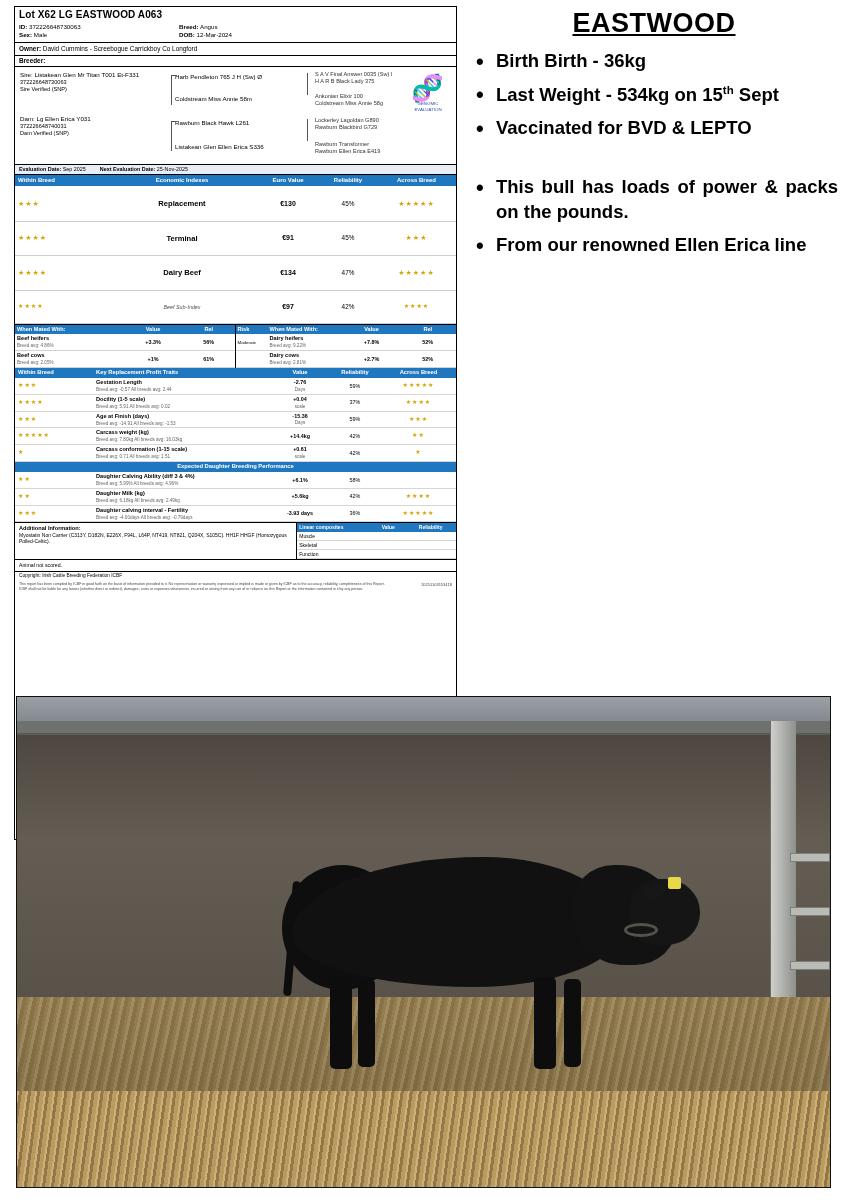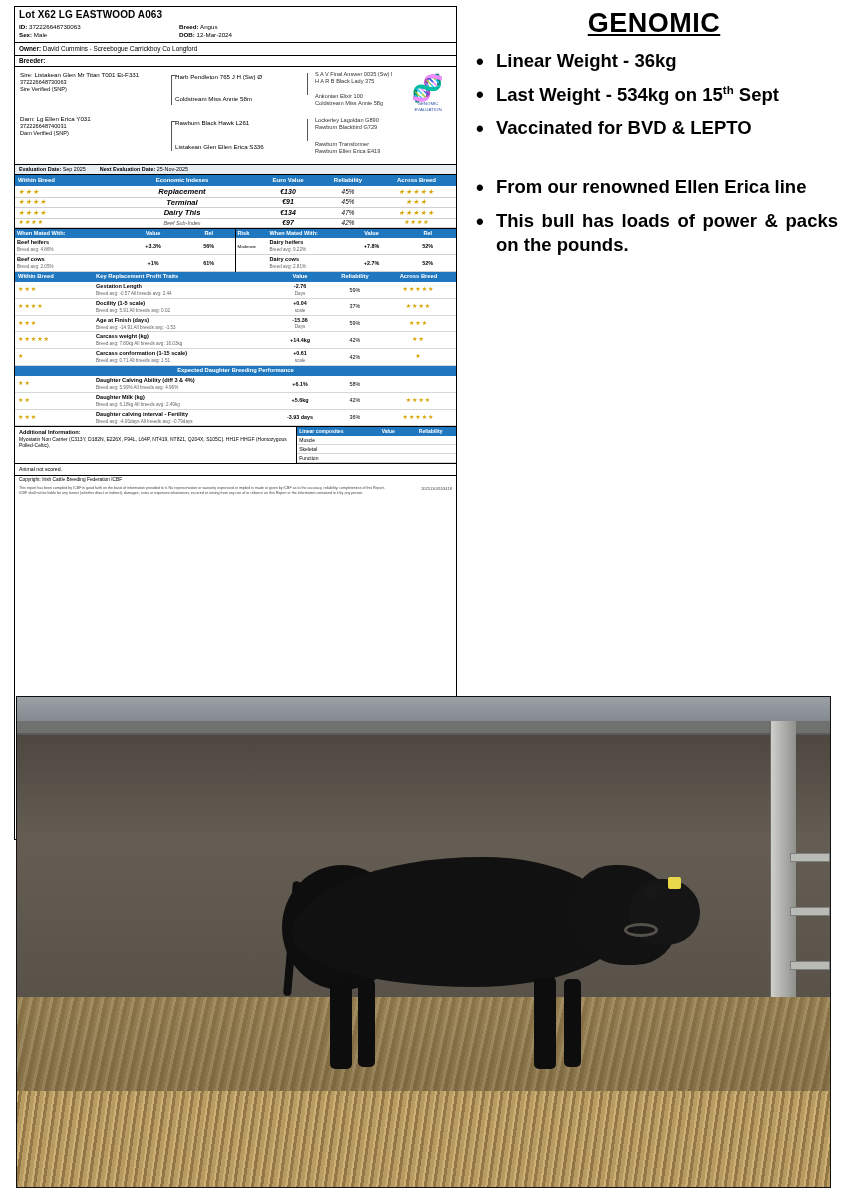--- a/index.html
+++ b/index.html
@@ -51,21 +51,21 @@
   .evalbar {
     background:#e9eef5; border-bottom:1px solid #000; font-size:5.4px;
     padding:1px 4px; display:flex; gap:14px;
   }
   .blue-head {
     background:#1f77bf; color:#fff; font-weight:bold; font-size:6px;
     display:flex; border-bottom:1px solid #fff;
   }
   .blue-head div { padding:2px 3px; }
   .idx-table { width:100%; border-collapse:collapse; font-size:6px; }
-  .idx-table td { border-bottom:1px solid #cfcfcf; padding:0 3px; vertical-align:middle;font-style:italic; }
+  .idx-table td { border-bottom:1px solid #cfcfcf; padding:12px 3px; vertical-align:middle; }
   .stars { color:#d6a400; letter-spacing:1px; font-size:7px; }
   .stars.sm { font-size:6px; }
   .centername { text-align:center; font-weight:bold; font-size:7.6px; }
   .euro { text-align:center; font-weight:bold; font-size:7px; }
   .rel { text-align:center; font-size:6.4px; }
   .sub { font-style:italic; color:#555; font-size:5.4px; }
 
   .mated-wrap { display:flex; border-top:1px solid #000; }
   .mated { width:50%; }
   .mated .mhead { background:#1f77bf; color:#fff; font-size:5.6px; font-weight:bold; display:flex; }
@@ -253,21 +253,21 @@
       </tr>
       <tr>
         <td><span class="stars">★★★★</span></td>
         <td class="centername">Terminal</td>
         <td class="euro">€91</td>
         <td class="rel">45%</td>
         <td style="text-align:center;"><span class="stars">★★★</span></td>
       </tr>
       <tr>
         <td><span class="stars">★★★★</span></td>
-        <td class="centername">Dairy This</td>
+        <td class="centername">Dairy Beef</td>
         <td class="euro">€134</td>
         <td class="rel">47%</td>
         <td style="text-align:center;"><span class="stars">★★★★★</span></td>
       </tr>
       <tr>
         <td><span class="stars sm">★★★★</span></td>
         <td class="sub" style="text-align:center;">Beef Sub-Index</td>
         <td class="euro">€97</td>
         <td class="rel">42%</td>
         <td style="text-align:center;"><span class="stars sm">★★★★</span></td>
@@ -438,30 +438,30 @@
 
     <div class="notscored">Animal not scored.</div>
     <div class="copy">Copyright: Irish Cattle Breeding Federation ICBF</div>
     <div class="disclaimer">
       <div class="txt">This report has been compiled by ICBF in good faith on the basis of information provided to it. No representation or warranty expressed or implied is made or given by ICBF as to the accuracy, reliability, completeness of this Report. ICBF shall not be liable for any losses (whether direct or indirect), damages, costs or expenses whatsoever, incurred or arising from any use of or reliance on this Report or the information contained in it by any person.</div>
       <div class="ref">20251103153418</div>
     </div>
   </div>
 
   <div class="details-col">
-    <div class="details-title">GENOMIC</div>
+    <div class="details-title">EASTWOOD</div>
     <ul class="det">
-      <li><span>Linear Weight - 36kg</span></li>
+      <li><span>Birth Birth - 36kg</span></li>
       <li><span>Last Weight - 534kg on 15<sup>th</sup> Sept</span></li>
       <li><span>Vaccinated for BVD &amp; LEPTO</span></li>
     </ul>
     <div class="gap"></div>
     <ul class="det">
+      <li><span>This bull has loads of power &amp; packs on the pounds.</span></li>
       <li><span>From our renowned Ellen Erica line</span></li>
-      <li><span>This bull has loads of power &amp; packs on the pounds.</span></li>
     </ul>
   </div>
 
   <div class="photo-wrap">
     <div class="sky"></div>
     <div class="fence"></div>
     <div class="fence-shade"></div>
     <div class="rail-top"></div>
     <div class="post-r"></div>
     <div class="gate">

